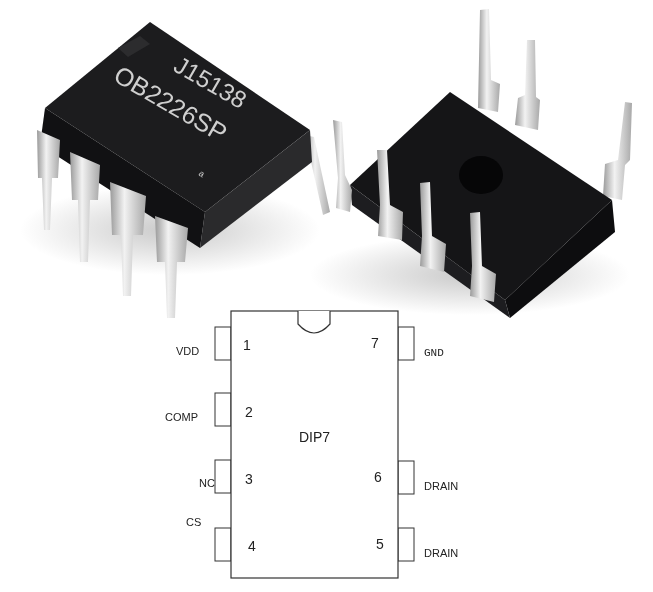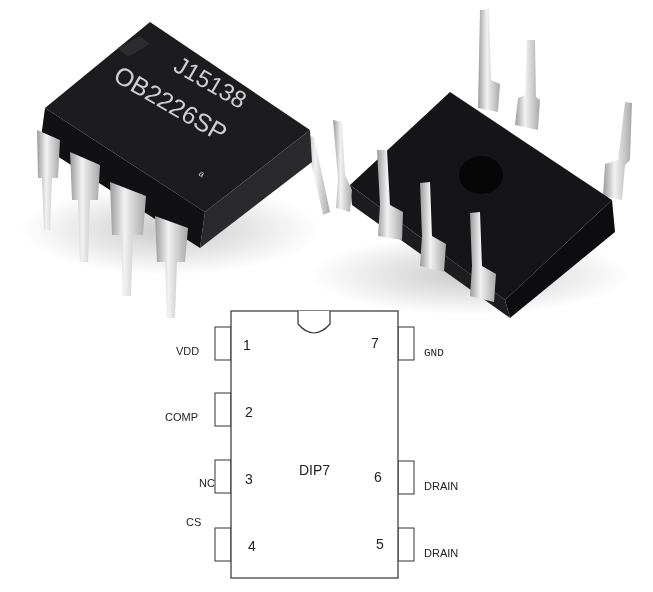--- a/index.html
+++ b/index.html
@@ -2,21 +2,21 @@
 <html><head>
 <meta charset="utf-8">
 <style>
   html, body { margin: 0; padding: 0; background: #ffffff; }
   body { width: 653px; height: 592px; position: relative; overflow: hidden;
          font-family: "Liberation Sans", sans-serif; }
   .photo { position: absolute; left: 0; top: 0; width: 653px; height: 330px; }
   .diagram { position: absolute; left: 0; top: 0; width: 653px; height: 592px; pointer-events: none; }
   .lbl { position: absolute; font-size: 11px; color: #222; font-family: "Liberation Sans", sans-serif; white-space: nowrap; margin-top: 8px; }
   .num { position: absolute; font-size: 14px; color: #222; }
-  .title { position: absolute; font-size: 14px; color: #222; margin-top: 33px; }
+  .title { position: absolute; font-size: 14px; color: #222; }
 </style>
 </head>
 <body>
 
 <svg class="photo" viewBox="0 0 653 330" width="653" height="330">
   <defs>
     <linearGradient id="leadG" x1="0" x2="1">
       <stop offset="0" stop-color="#9a9a9a"></stop>
       <stop offset="0.4" stop-color="#f2f2f2"></stop>
       <stop offset="1" stop-color="#a8a8a8"></stop>

